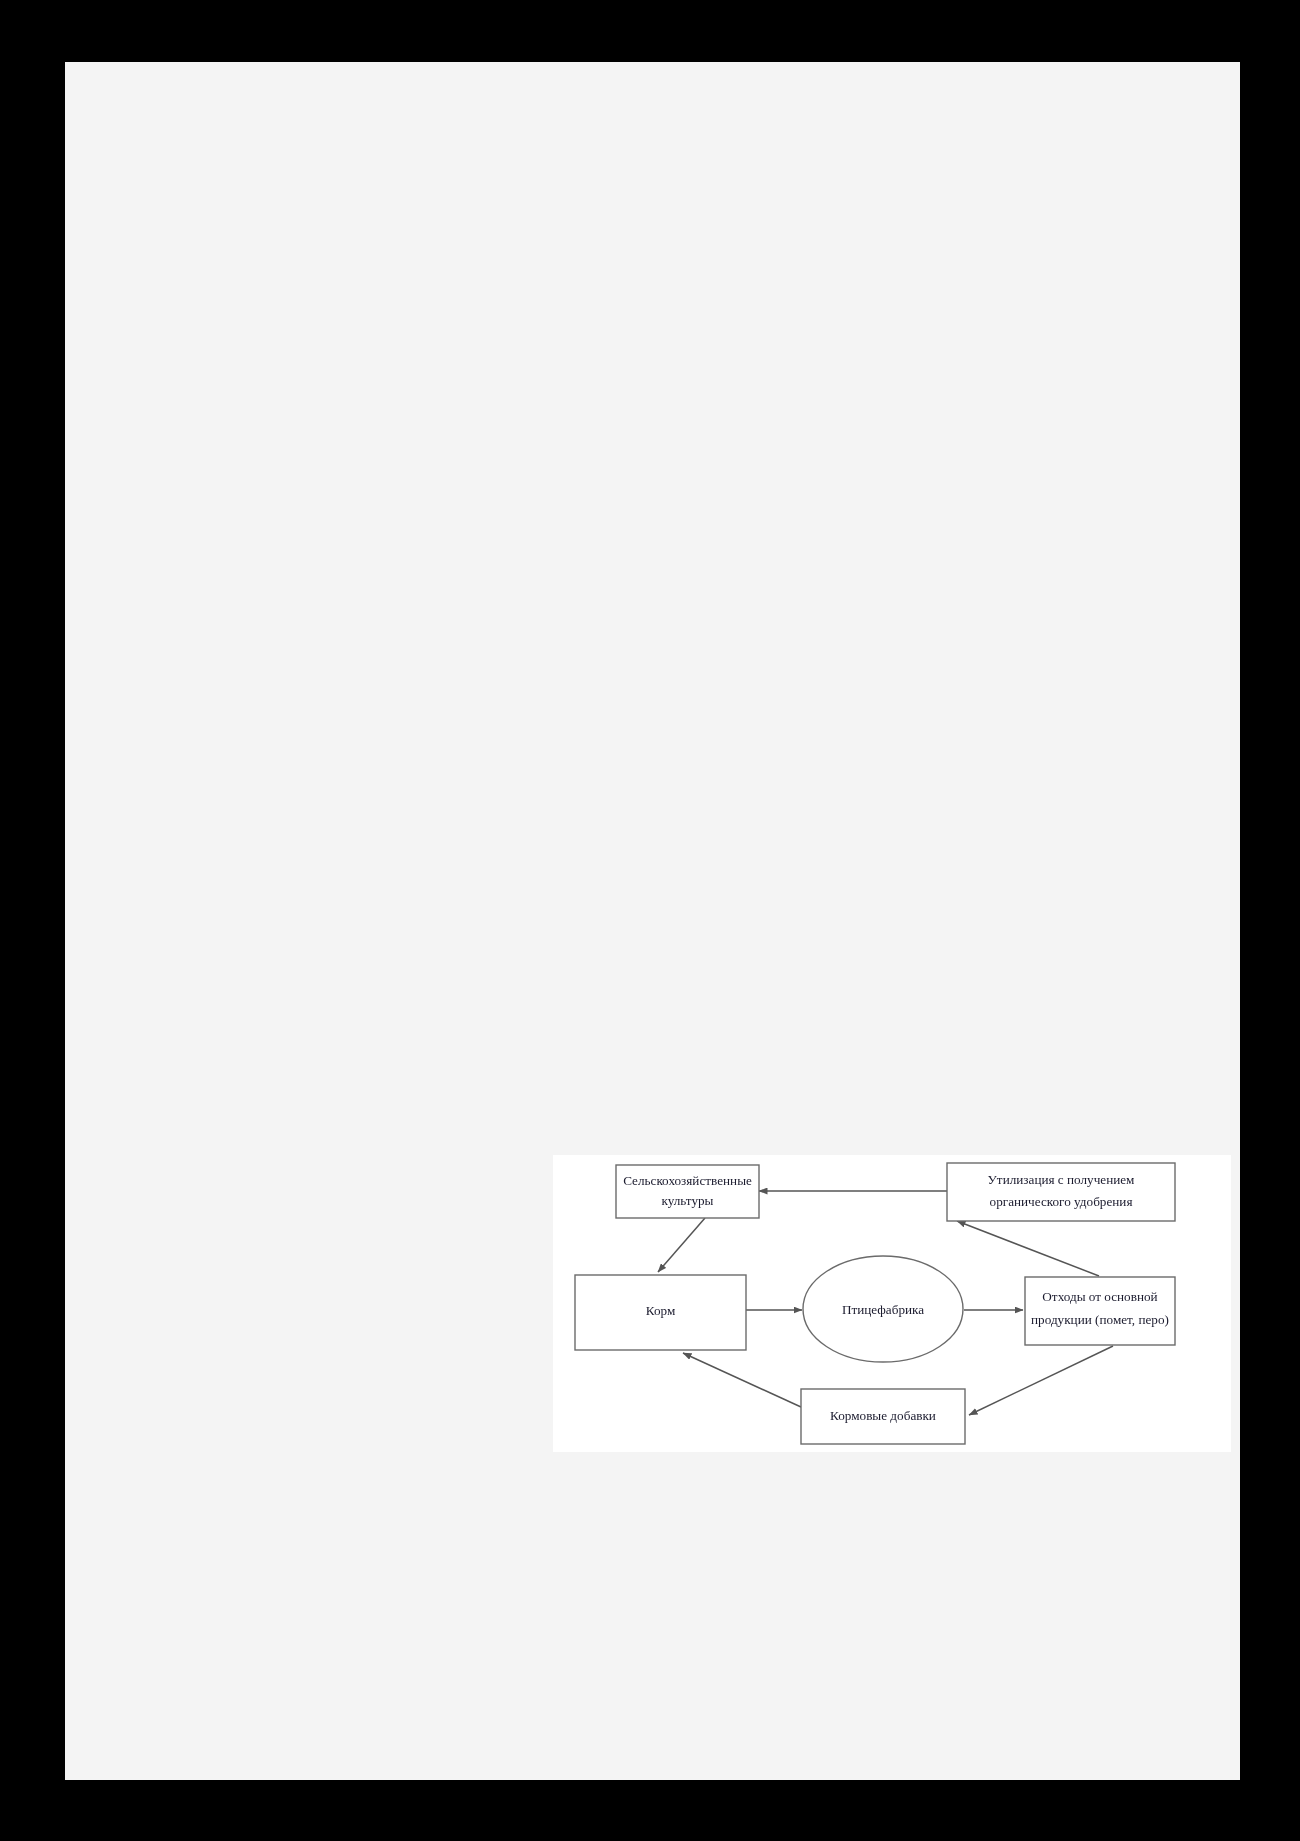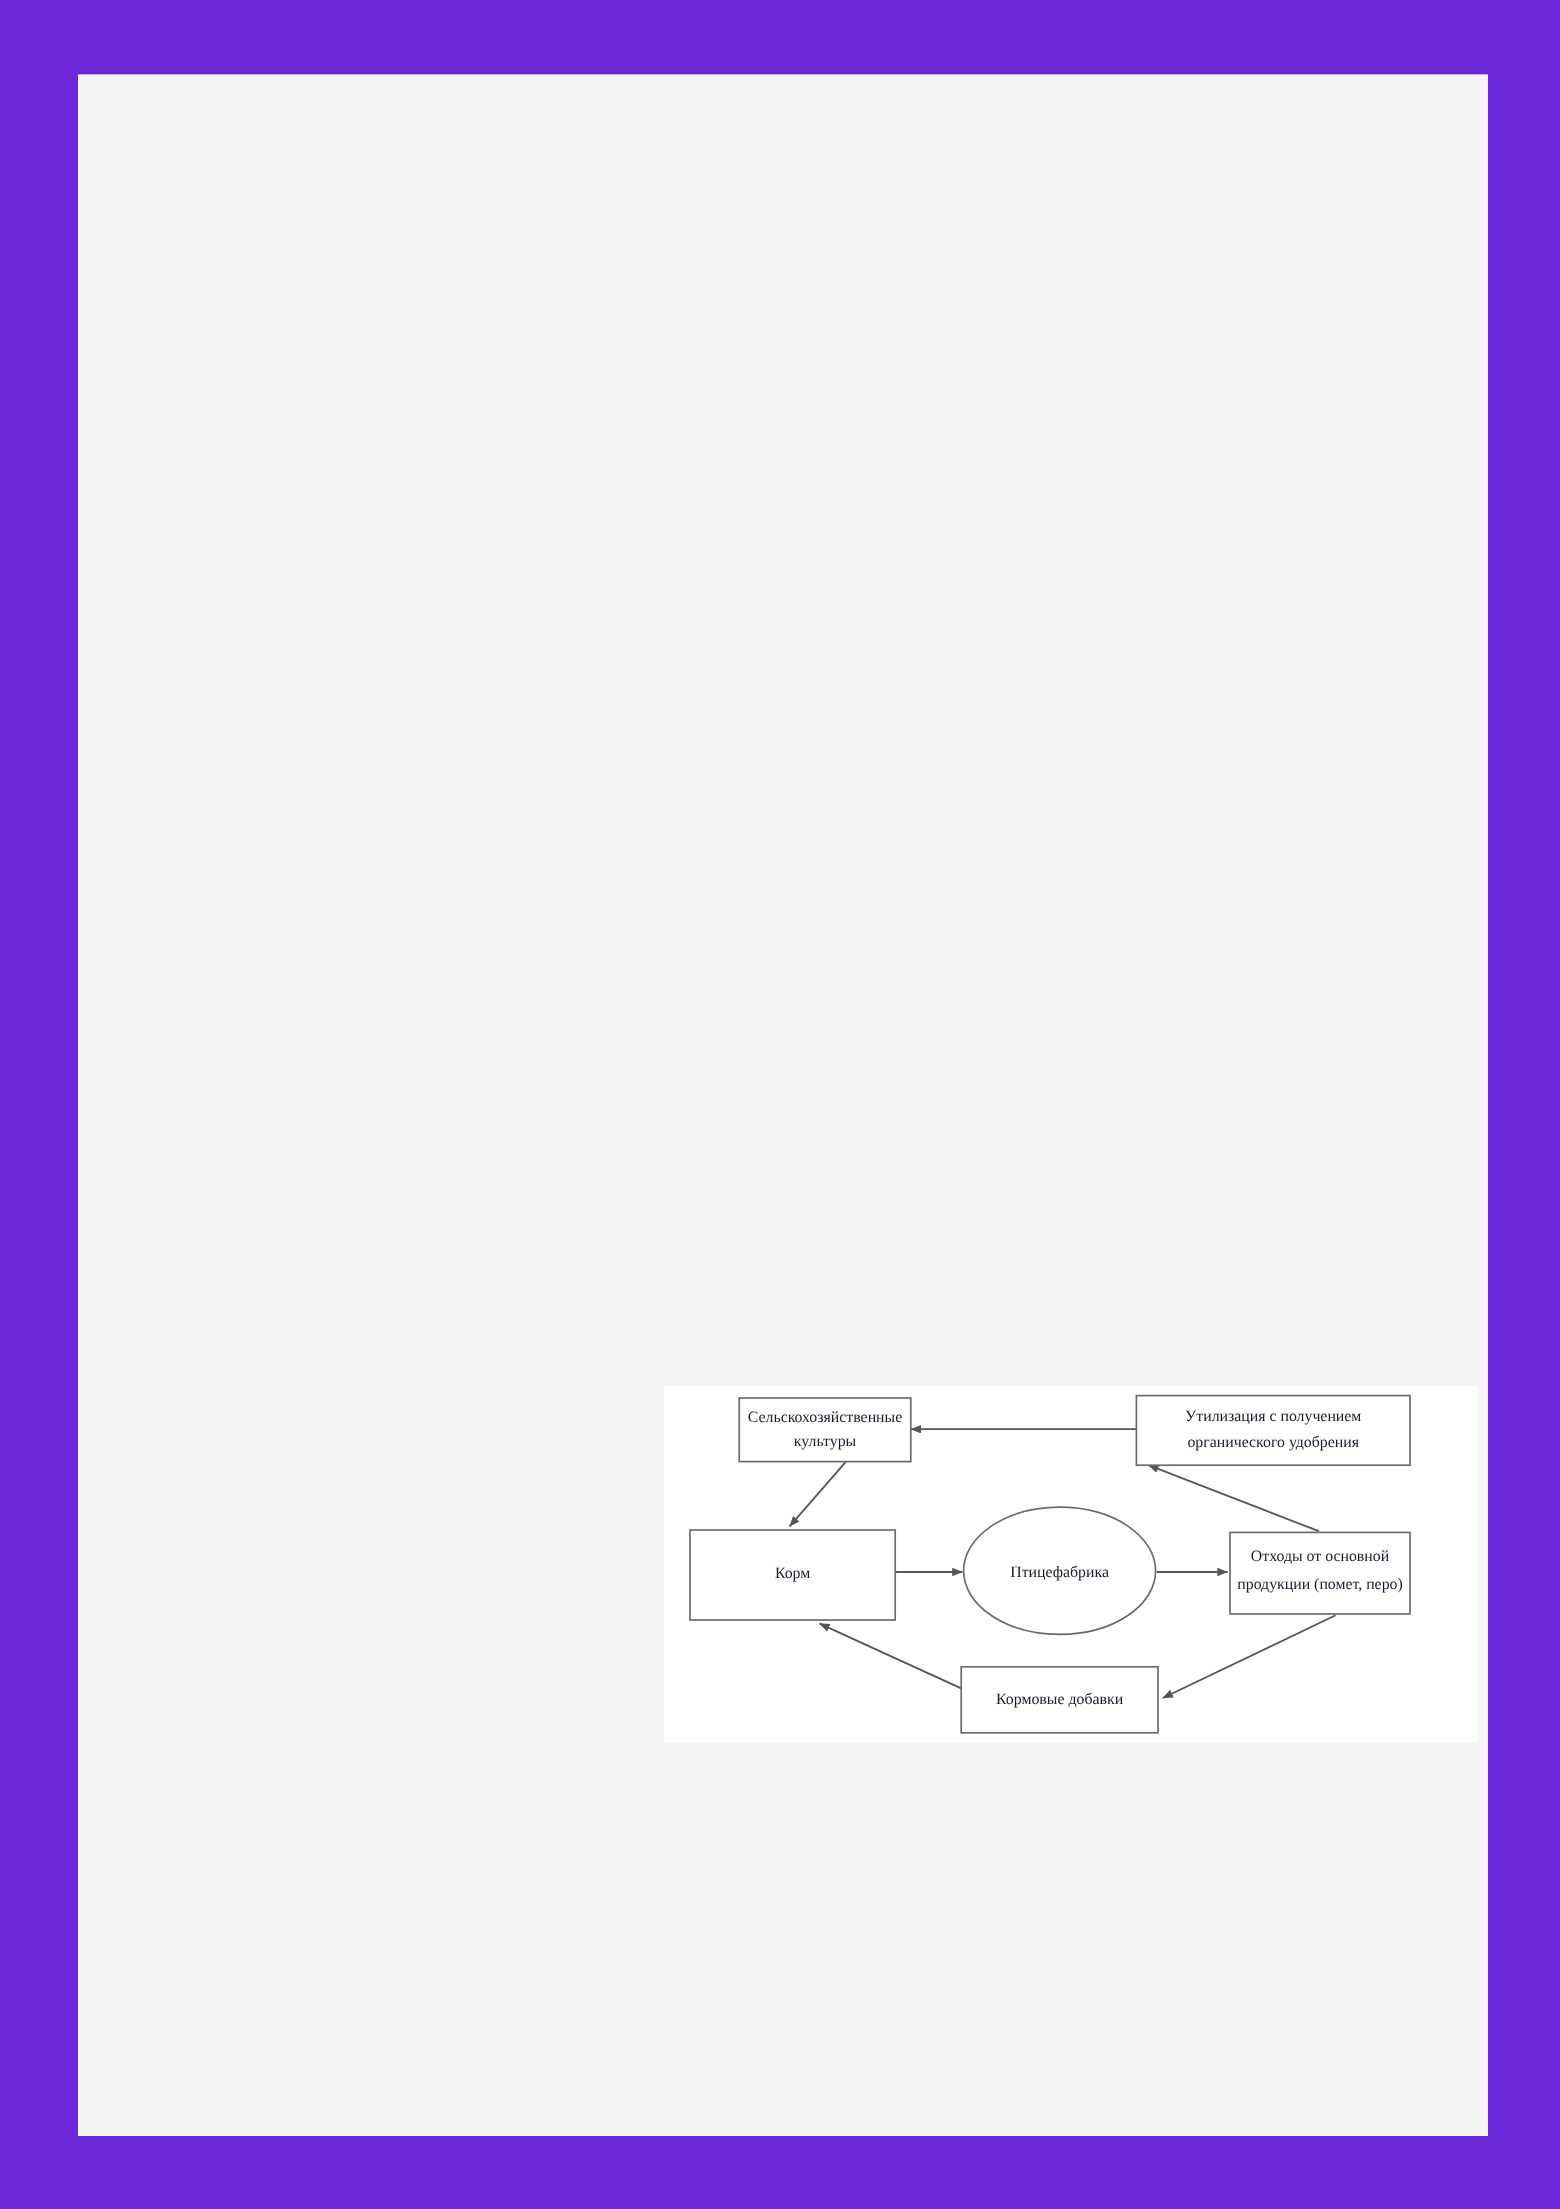--- a/index.html
+++ b/index.html
@@ -14,21 +14,21 @@
     font-family: "Liberation Serif", "DejaVu Serif", serif;
     overflow: hidden;
   }
 
   
   #page-sheet {
     position: absolute;
     left: 0; top: 0;
     width: 1300px;
     height: 1841px;
-    background: #6d28d9;
+    background: #000000;
     text-align: right;
   }
   #page-body {
     position: absolute;
     left: 65px;
     top: 62px;
     width: 1175px;
     height: 1718px;
     background: #f4f4f4;
   }

